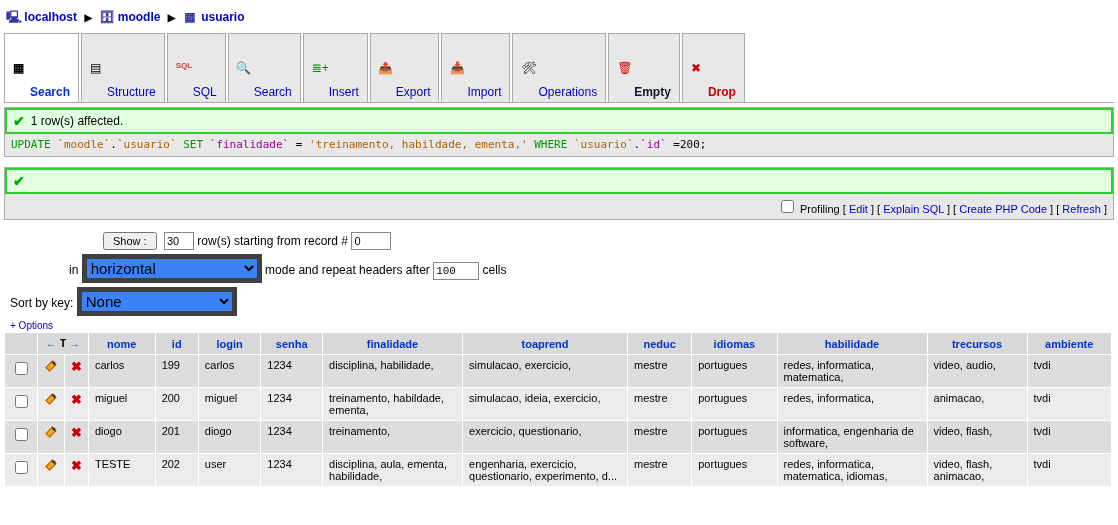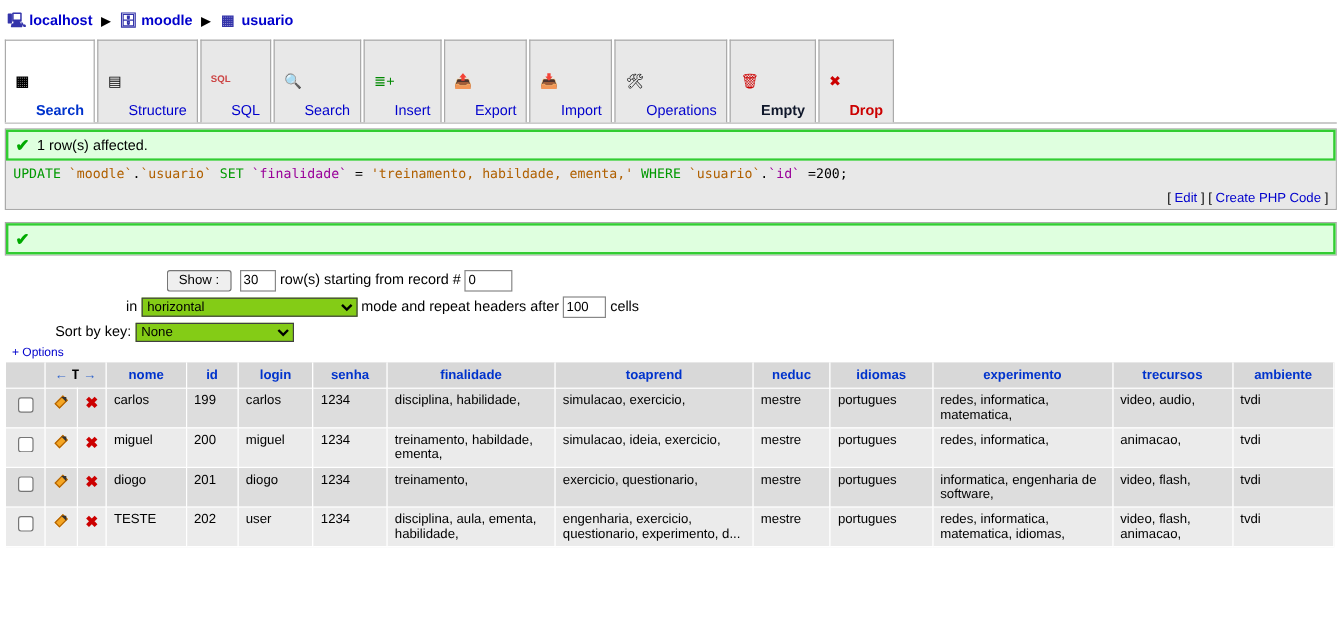--- a/index.html
+++ b/index.html
@@ -14,24 +14,24 @@
   .tab.active a { color:#0033cc; }
   .tab .ico { width:14px; height:14px; display:inline-block; }
   .box { border:1px solid #aaa; background:#e8e8e8; margin-bottom:10px; }
   .box-head { background:#dfffdf; border:2px solid #32cd32; padding:3px 6px; display:flex; align-items:center; gap:6px; font-size:12px; }
   .box-head .check { color:#0a0; font-weight:bold; font-size:14px; }
   .sqlblock { padding:4px 6px; font-family:monospace; font-size:11px; background:#e8e8e8; white-space:pre; line-height:14px; }
   .kw-purple { color:#909; }
   .kw-green { color:#090; }
   .kw-orange { color:#b06000; }
   .box-foot { text-align:right; padding:3px 6px; background:#e8e8e8; }
-  .controls { padding:2px 6px; font-size:12px;margin-left:36px; }
+  .controls { padding:2px 6px; font-size:12px; }
   .controls button { margin:0 4px; padding:1px 8px; font-size:11px; }
   .controls input[type="text"] { height:18px; font-size:11px; padding:0 2px; border:1px solid #888; }
-  .controls select { font-size:11px; border:1px solid #404040; background:#84cc16; }
+  .controls select { font-size:15px; border:5px solid #404040; background:#3b82f6; }
   .options { color:#0000cc; font-size:10px; padding:2px 6px; }
   table.data { border-collapse:collapse; width:1108px; }
   table.data th { background:#d8d8d8; padding:4px 6px; font-weight:normal; border:1px solid #fff; border-top:none; }
   table.data th a { color:#0033cc; font-weight:bold; }
   table.data td { padding:4px 6px; border:1px solid #fff; vertical-align:top; }
   table.data tr.r0 td { background:#dddddd; }
   table.data tr.r1 td { background:#ebebeb; }
   .cell-ico { width:18px; text-align:center; }
   .arrow-left, .arrow-right { color:#3366cc; font-weight:bold; cursor:pointer; }
   .th-t { font-family:monospace; font-weight:bold; }
@@ -97,68 +97,69 @@
       <a style="color:#c00;font-weight:bold">Drop</a>
     </div>
 </div>
 
 <div class="box">
   <div class="box-head">
     <span class="check">✔</span>
     <span>1 row(s) affected.</span>
   </div>
   <div class="sqlblock"><span class="kw-green">UPDATE</span> <span class="kw-orange">`moodle`</span>.<span class="kw-orange">`usuario`</span> <span class="kw-green">SET</span> <span class="kw-purple">`finalidade`</span> = <span class="kw-orange">'treinamento, habildade, ementa,'</span> <span class="kw-green">WHERE</span> <span class="kw-orange">`usuario`</span>.<span class="kw-purple">`id`</span> =200;</div>
-  <div class="box-foot">
-    [ <a>Edit</a> ] [ <a>Create PHP Code</a> ]
-  </div>
 </div>
 
 <div class="box">
   <div class="box-head">
     <span class="check">✔</span>
+  </div>
+  <div class="box-foot">
+    <input type="checkbox" style=""> <span>Profiling</span>
+    [ <a>Edit</a> ] [ <a>Explain SQL</a> ] [ <a>Create PHP Code</a> ] [ <a>Refresh</a> ]
   </div>
 </div>
 
 <div class="controls" style="padding-left:95px">
   <button>Show :</button>
   <input type="text" style="width: 30px;" value="30">
   <span>row(s) starting from record #</span>
   <input type="text" style="width: 40px;" value="0">
 </div>
 <div class="controls" style="padding-left:65px">
   <span>in</span>
   <select style="width:180px"><option>horizontal</option></select>
   <span>mode and repeat headers after</span>
-  <input type="text" style="width: 36px;" value="100">
+  <input type="text" style="width: 46px; font-family: Liberation Mono, monospace;" value="100">
   <span>cells</span>
 </div>
 <div class="controls">
   <span>Sort by key:</span>
-  <select style="width:132px"><option>None</option></select>
+  <select style="width:160px"><option>None</option></select>
 </div>
 <div class="options">+ Options</div>
 
 <table class="data">
   <thead>
     <tr>
       <th class="cell-ico"></th>
       <th colspan="2">
         <span class="arrow-left">←</span>
         <span class="th-t">T</span>
         <span class="arrow-right">→</span>
       </th>
       <th><a>nome</a></th>
       <th><a>id</a></th>
       <th><a>login</a></th>
       <th><a>senha</a></th>
       <th style="width:140px"><a>finalidade</a></th>
       <th style="width:165px"><a>toaprend</a></th>
       <th><a>neduc</a></th>
       <th><a>idiomas</a></th>
-      <th style="width:150px"><a>experimento</a></th>
+      <th style="width:150px"><a>habilidade</a></th>
       <th style="width:100px"><a>trecursos</a></th>
       <th><a>ambiente</a></th>
     </tr>
   </thead>
   <tbody id="tbody">
       <tr class="r0">
         <td class="cell-ico"><input type="checkbox" style=""></td>
         <td class="cell-ico"><span class="pencil"></span></td>
         <td class="cell-ico"><span class="xdel">✖</span></td>
         <td>carlos</td>

